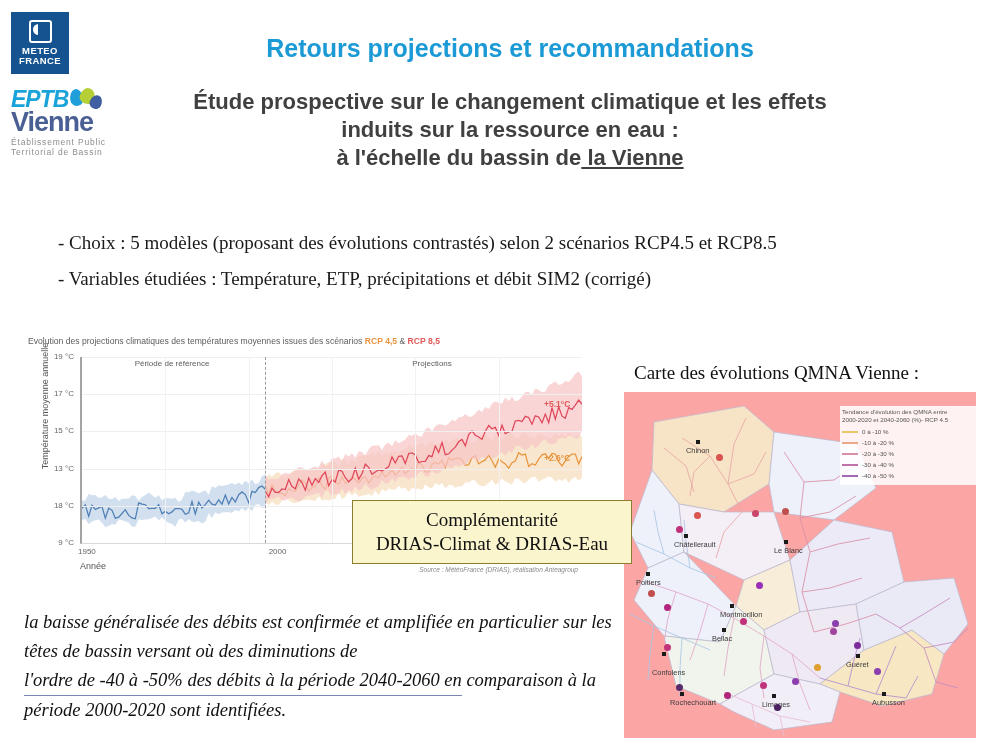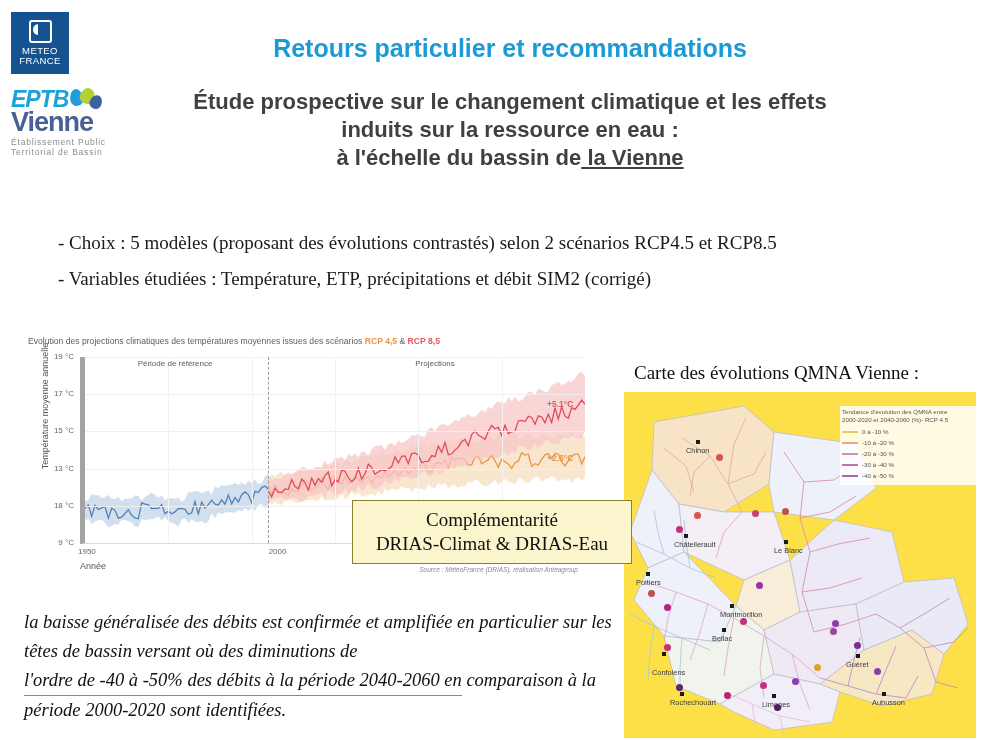--- a/index.html
+++ b/index.html
@@ -25,21 +25,21 @@
   }
   .logo-mf .mf-mark::after{
     content:"";position:absolute;left:2px;top:2px;width:11px;height:11px;
     border-radius:50%;background:#ffffff;
   }
   .logo-mf .mf-mark::before{
     content:"";position:absolute;left:7px;top:1px;width:7px;height:13px;
     border-radius:0 8px 8px 0;background:#14538f;z-index:2;
   }
   .logo-mf .mf-txt{
-    color:#ffffff;font-family:"Liberation Sans",sans-serif;font-weight:normal;
+    color:#ffffff;font-family:"Liberation Sans",sans-serif;font-weight:bold;
     font-size:9.5px;line-height:10px;letter-spacing:.4px;text-align:center;
   }
 
   .logo-eptb{position:absolute;left:11px;top:88px;width:120px;height:80px;}
   .eptb-top{display:flex;align-items:flex-start;}
   .eptb-eptb{
     font-family:"Liberation Sans",sans-serif;font-weight:bold;font-style:italic;
     font-size:23px;line-height:23px;color:#1aa3d8;letter-spacing:-1px;
   }
   .eptb-drops{position:relative;width:34px;height:24px;margin-left:2px;}
@@ -85,21 +85,21 @@
   .chart-title .rcp45{color:#e8953f;font-weight:bold;}
   .chart-title .rcp85{color:#e05a5a;font-weight:bold;}
   .chart-body{position:relative;width:580px;height:215px;}
   .y-title{
     position:absolute;left:-52px;top:52px;width:150px;transform:rotate(-90deg);
     transform-origin:center;text-align:center;
     font-family:"Liberation Sans",sans-serif;font-size:9px;color:#555;
   }
   .plot{
     position:absolute;left:58px;top:8px;width:500px;height:186px;
-    background:#ffffff;border-left:5px solid #a3a3a3;border-bottom:1px solid #d9d9d9;
+    background:#ffffff;border-left:2px solid #a3a3a3;border-bottom:1px solid #d9d9d9;
     overflow:hidden;
   }
   .gridline-h{position:absolute;left:0;width:100%;height:1px;background:#efefef;}
   .gridline-v{position:absolute;top:0;height:100%;width:1px;background:#f2f2f2;}
   .refline{position:absolute;top:0;height:100%;width:0;border-left:1px dashed #9a9a9a;}
   .ytick{
     position:absolute;left:8px;width:44px;text-align:right;
     font-family:"Liberation Sans",sans-serif;font-size:8px;color:#666;
   }
   .xtick{
@@ -134,21 +134,21 @@
     z-index:6;
   }
 
   
   .map-title{
     position:absolute;left:634px;top:362px;
     font-family:"Liberation Serif",serif;font-size:19px;color:#111;
   }
   .map-wrap{
     position:absolute;left:624px;top:392px;width:352px;height:346px;
-    background:#fde047;overflow:hidden;
+    background:#fca5a5;overflow:hidden;
   }
   .map-svg{position:absolute;left:0;top:0;}
   .map-legend{
     position:absolute;left:216px;top:14px;width:132px;
     font-family:"Liberation Sans",sans-serif;font-size:6.2px;color:#555;
     line-height:8.4px;background:rgba(255,255,255,.85);padding:2px;
   }
   .map-legend .lg-title{margin-bottom:3px;}
   .lg-row{display:flex;align-items:center;margin-bottom:2.6px;}
   .lg-swatch{width:16px;height:2px;margin-right:4px;flex:0 0 auto;}
@@ -189,21 +189,21 @@
           <span class="d3"></span>
       </span>
     </div>
     <div class="eptb-vienne">Vienne</div>
     <div class="eptb-sub">
       <div>Établissement Public</div>
       <div>Territorial de Bassin</div>
     </div>
   </div>
 
-  <div class="title-main">Retours particulier et recommandations</div>
+  <div class="title-main">Retours projections et recommandations</div>
 
   <div class="title-sub">
     <div>Étude prospective sur le changement climatique et les effets</div>
     <div>induits sur la ressource en eau :</div>
     <div>
       <span>à l'échelle du bassin de</span><span class="ul"> la Vienne</span>
     </div>
   </div>
 
   <div class="bullets">

